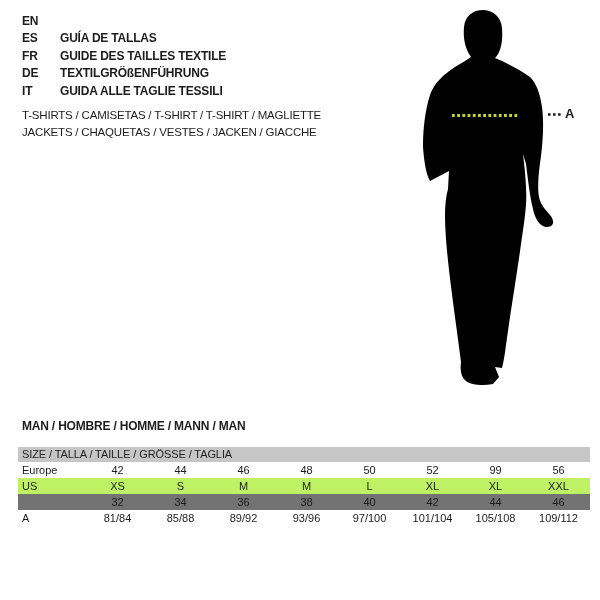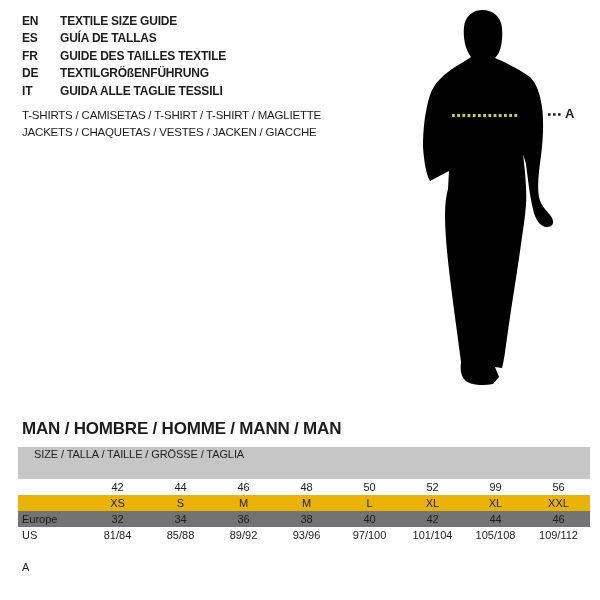--- a/index.html
+++ b/index.html
@@ -10,37 +10,36 @@
   
   .lang-list{position:absolute;left:22px;top:13px;}
   .lang-row{display:flex;line-height:17.4px;font-size:12px;font-weight:700;letter-spacing:-0.2px;}
   .lang-code{width:38px;flex:none;}
   
   .categories{position:absolute;left:22px;top:107px;font-size:11.5px;font-weight:400;line-height:17.4px;letter-spacing:-0.2px;}
   
   .figure-svg{position:absolute;left:415px;top:5px;width:170px;height:390px;}
   .measure-label{position:absolute;left:565px;top:106px;font-size:13px;font-weight:700;}
   
-  .section-title{position:absolute;left:22px;top:419px;font-size:17px;font-weight:700;letter-spacing:-0.2px;}
+  .section-title{position:absolute;left:22px;top:419px;font-size:12px;font-weight:700;letter-spacing:-0.2px;}
   .size-table{position:absolute;left:18px;top:447px;width:572px;}
-  .thead{height:32px;line-height:15px;font-size:11px;padding-left:16px;color:#222;letter-spacing:-0.1px;}
+  .thead{height:15px;line-height:15px;font-size:11px;padding-left:4px;color:#222;letter-spacing:-0.1px;}
   .trow{display:flex;height:16px;line-height:16px;font-size:11px;}
-  .tlabel{width:68px;flex:none;padding-left:4px;box-sizing:border-box;margin-top:32px;}
+  .tlabel{width:68px;flex:none;padding-left:4px;box-sizing:border-box;}
   .tval{width:63px;flex:none;text-align:center;}
   .footnote{position:absolute;left:22px;top:547px;font-size:11px;font-weight:700;letter-spacing:-0.1px;}
 </style>
 </head>
 <body>
 
 <div class="page">
 
   <div class="lang-list">
     <div class="lang-row">
       <span class="lang-code">EN</span>
-      <span>TEXTILE SIZE GUIDE</span>
     </div>
     <div class="lang-row">
       <span class="lang-code">ES</span>
       <span>GUÍA DE TALLAS</span>
     </div>
     <div class="lang-row">
       <span class="lang-code">FR</span>
       <span>GUIDE DES TAILLES TEXTILE</span>
     </div>
     <div class="lang-row">
@@ -108,21 +107,21 @@
       <div class="tval">42</div>
       <div class="tval">44</div>
       <div class="tval">46</div>
       <div class="tval">48</div>
       <div class="tval">50</div>
       <div class="tval">52</div>
       <div class="tval">99</div>
       <div class="tval">56</div>
     </div>
 
-    <div class="trow" style="background: #eab308;">
+    <div class="trow" style="background: #bef264;">
       <div class="tlabel">US</div>
       <div class="tval">XS</div>
       <div class="tval">S</div>
       <div class="tval">M</div>
       <div class="tval">M</div>
       <div class="tval">L</div>
       <div class="tval">XL</div>
       <div class="tval">XL</div>
       <div class="tval">XXL</div>
     </div>

